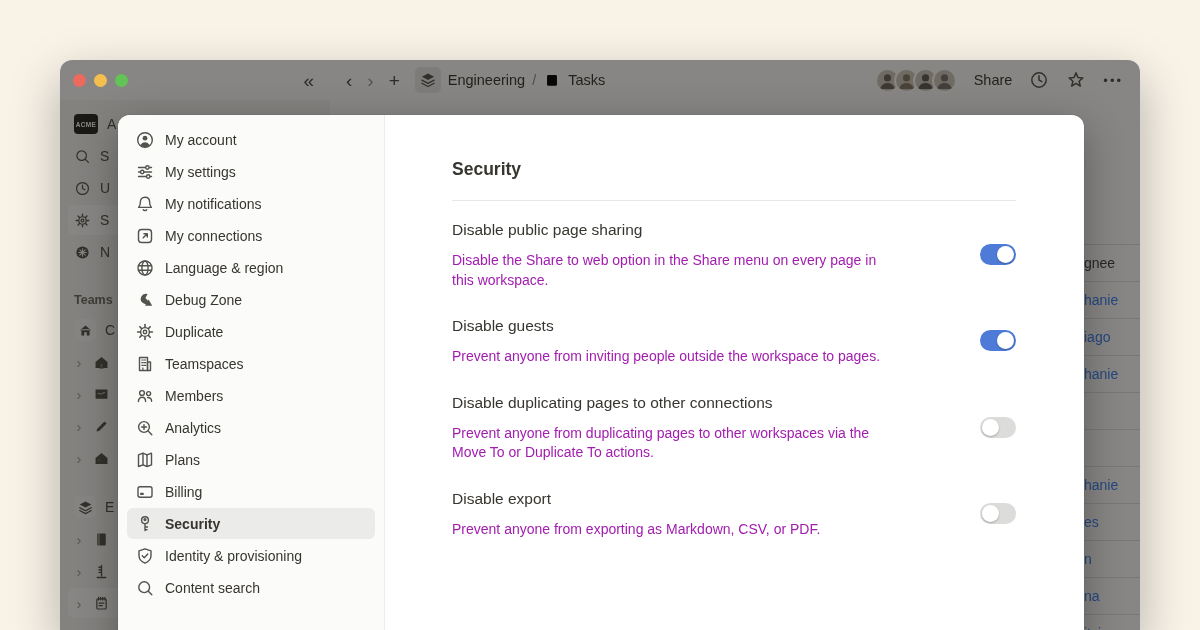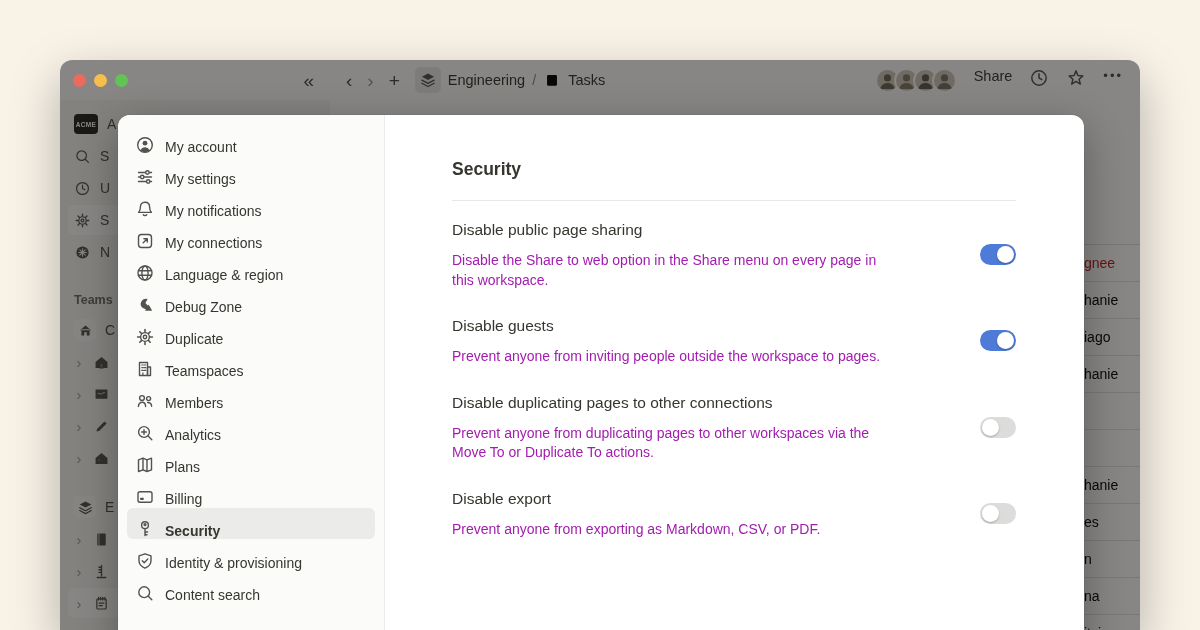--- a/index.html
+++ b/index.html
@@ -14,21 +14,21 @@
   .topbar { position:absolute; top:0; left:0; right:0; height:40px; background:#fff;
             display:flex; align-items:center; z-index:1; }
   .tb-left { width:270px; display:flex; justify-content:flex-end; padding-right:16px; }
   .glyph { font-size:19px; color:#4d4b46; line-height:1; cursor:pointer; }
   .glyph.faded { color:#9b9892; }
   .tb-nav { display:flex; align-items:center; gap:15px; padding-left:16px; }
   .crumb { display:flex; align-items:center; gap:7px; font-size:14.5px; }
   .chip { width:26px; height:26px; border-radius:5px; background:rgba(0,0,0,.08);
           display:flex; align-items:center; justify-content:center; cursor:pointer; }
   .sep { color:#8f8d87; }
-  .tb-right { margin-left:auto; display:flex; align-items:flex-start; gap:17px; padding-right:17px; }
+  .tb-right { margin-left:auto; display:flex; align-items:center; gap:17px; padding-right:17px; }
   .avatars { display:flex; }
   .avatar { width:25px; height:25px; border-radius:50%; background:#cfc9bd;
             border:2px solid #fff; margin-left:-6px; overflow:hidden; }
   .avatar:first-child { margin-left:0; }
   .share { font-size:14.5px; cursor:pointer; }
   .dots { font-size:13px; letter-spacing:2px; color:#4d4b46; cursor:pointer; }
 
   
   .app-body { position:absolute; top:40px; bottom:0; left:0; right:0; display:flex; }
   .app-sidebar { width:270px; background:#f7f7f5; padding-top:9px; }
@@ -39,34 +39,34 @@
   .chev { color:#a19e97; font-size:15px; width:10px; text-align:center; }
   .ts-chip { width:22px; height:22px; border-radius:5px; background:rgba(255,255,255,.7);
              display:flex; align-items:center; justify-content:center; }
   .gap16 { height:17px; }
   .acme { width:24px; height:20px; background:#262522; border-radius:4px; color:#fff;
           font-size:6.5px; font-weight:700; display:flex; align-items:center; justify-content:center;
           letter-spacing:.3px; }
   .app-main { flex:1; background:#fff; position:relative; }
   .bg-table { position:absolute; top:144px; right:0; width:57px; border-top:1px solid rgba(0,0,0,.13); }
   .bt-row { height:37px; border-bottom:1px solid rgba(0,0,0,.11); font-size:14px;
-            display:flex; align-items:center; padding-left:1px; color:#000000; overflow:hidden; white-space:nowrap; }
-  .bt-head { color:#b91c1c; }
+            display:flex; align-items:center; padding-left:1px; color:#3b82f6; overflow:hidden; white-space:nowrap; }
+  .bt-head { color:#404040; }
 
   
   .dim { position:absolute; inset:0; background:rgba(16,14,10,.5); z-index:5; }
   .lights { position:absolute; top:14px; left:13px; display:flex; gap:8px; z-index:6; }
   .light { width:13px; height:13px; border-radius:50%; cursor:pointer; }
 
   
   .modal { position:absolute; left:58px; top:55px; width:966px; height:542px; z-index:10;
            background:#fff; border-radius:12px; display:flex; overflow:hidden;
            box-shadow:0 12px 40px rgba(0,0,0,.32), 0 0 0 1px rgba(0,0,0,.04); }
   .m-side { width:267px; background:#fbfbfa; border-right:1px solid #ececea; padding:9px 9px 0; }
-  .m-item { height:31px; margin-bottom:1px; border-radius:6px; display:flex; align-items:flex-end;
+  .m-item { height:31px; margin-bottom:1px; border-radius:6px; display:flex; align-items:center;
             gap:10px; padding:0 8px; font-size:14px; color:#37352f; cursor:pointer; }
   .m-item.active { background:#ebebe9; font-weight:700; }
   .m-label { margin:22px 8px 6px; height:15px; font-size:12px; font-weight:600; color:#84827b; }
   .m-content { flex:1; padding:42px 68px 0 67px; }
   .m-title { font-size:17.5px; font-weight:700; line-height:24px; color:#37352f; }
   .divider { height:1px; background:#e9e8e5; margin-top:19px; }
   .setting-row { display:flex; align-items:center; margin-top:25px; }
   .setting-row.first { margin-top:18px;gap:22px; }
   .s-text { flex:1; max-width:448px; }
   .s-title { font-size:15.5px; line-height:22px; color:#37352f; }

